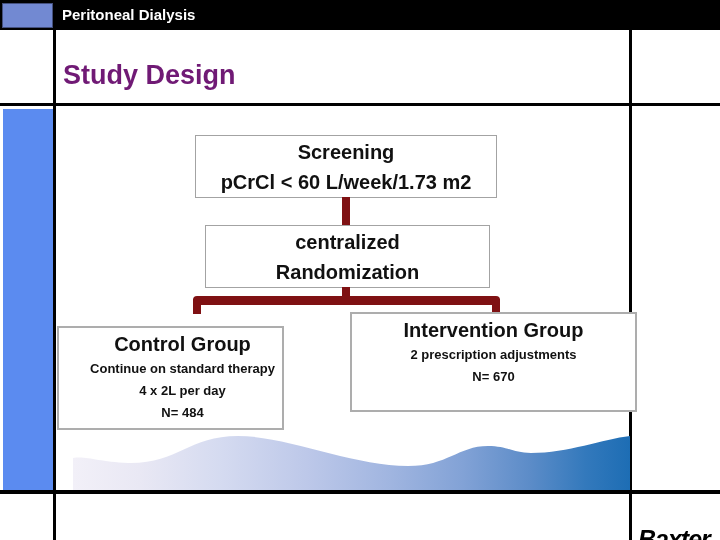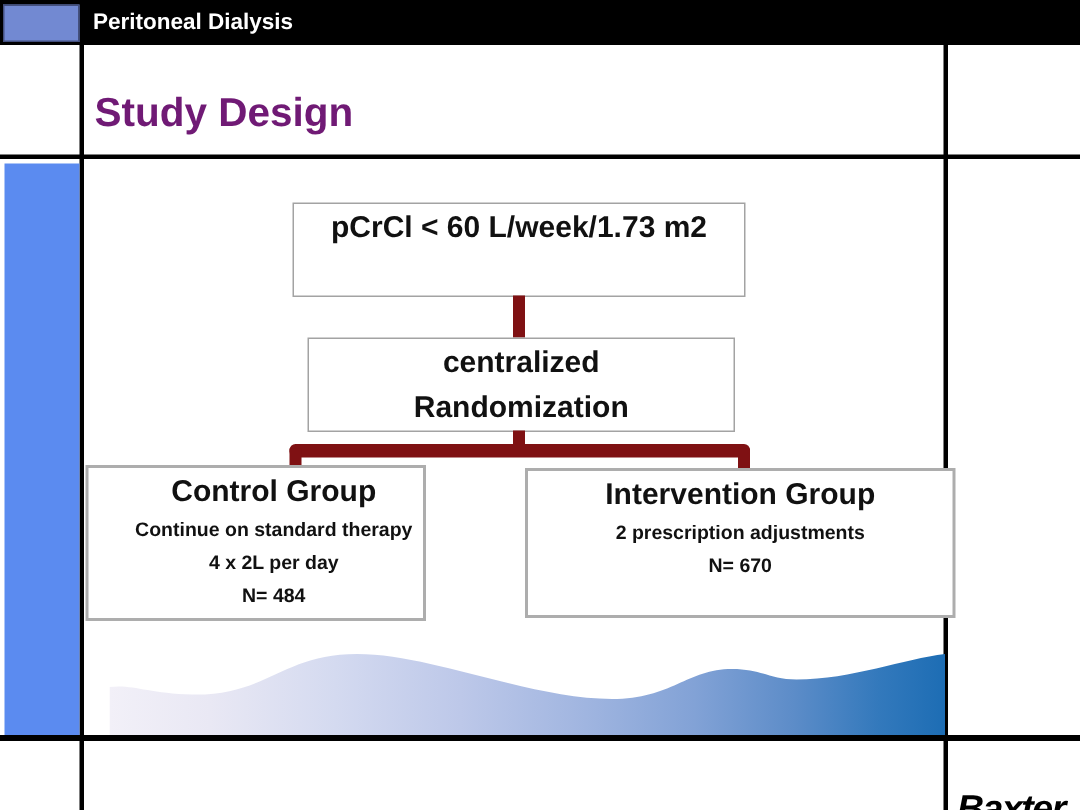--- a/index.html
+++ b/index.html
@@ -16,21 +16,21 @@
   .vline-right{position:absolute;left:629px;top:30px;width:3px;height:510px;background:#000;}
   .hline-top{position:absolute;left:0;top:103px;width:720px;height:3px;background:#000;}
   .hline-bottom{position:absolute;left:0;top:490px;width:720px;height:4px;background:#000;}
   .sidebar{position:absolute;left:3px;top:109px;width:50px;height:381px;background:#5b8bf0;}
   .slide-title{position:absolute;left:63px;top:60px;font-size:27px;font-weight:bold;color:#701a75;white-space:nowrap;}
   
   .flowbox{position:absolute;background:#fff;color:#111;text-align:center;font-weight:bold;box-sizing:border-box;}
   .box-screening{left:195px;top:135px;width:302px;height:63px;border:1px solid #a3a3a3;font-size:20px;line-height:30px;padding-top:1px;}
   .box-randomization{left:205px;top:225px;width:285px;height:63px;border:1px solid #a3a3a3;font-size:20px;line-height:30px;padding-top:1px;}
   .box-group{border:2px solid #adadad;}
-  .box-control{left:57px;top:310px;width:227px;height:104px;padding-left:24px;}
+  .box-control{left:57px;top:326px;width:227px;height:104px;padding-left:24px;}
   .box-intervention{left:350px;top:312px;width:287px;height:100px;}
   .group-title{font-size:20px;line-height:28px;padding-top:2px;}
   .group-line{font-size:13px;line-height:22px;}
   
   .conn{position:absolute;background:#7f1113;}
   .conn-stub1{left:342px;top:197px;width:8px;height:29px;}
   .conn-stub2{left:342px;top:287px;width:8px;height:11px;}
   .conn-hbar{left:193px;top:296px;width:307px;height:9px;border-radius:4px;}
   .conn-ldrop{left:193px;top:299px;width:8px;height:15px;}
   .conn-rdrop{left:492px;top:299px;width:8px;height:15px;}
@@ -56,20 +56,21 @@
   <div class="vline-left"></div>
   <div class="vline-right"></div>
   <div class="hline-top"></div>
   <div class="hline-bottom"></div>
 
   <div class="slide-title">Study Design</div>
 
   <div class="sidebar"></div>
 
   <div class="flowbox box-screening">
+    <div>Screening</div>
     <div>pCrCl &lt; 60 L/week/1.73 m2</div>
   </div>
 
   <div class="conn conn-stub1"></div>
 
   <div class="flowbox box-randomization">
     <div>centralized</div>
     <div>Randomization</div>
   </div>
 

